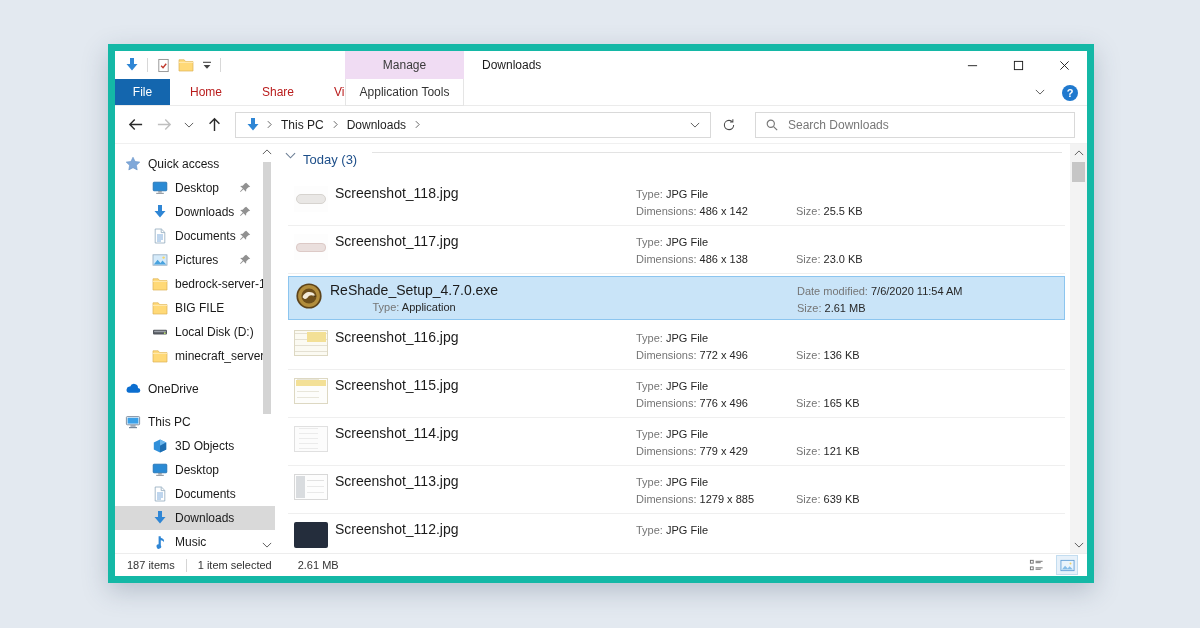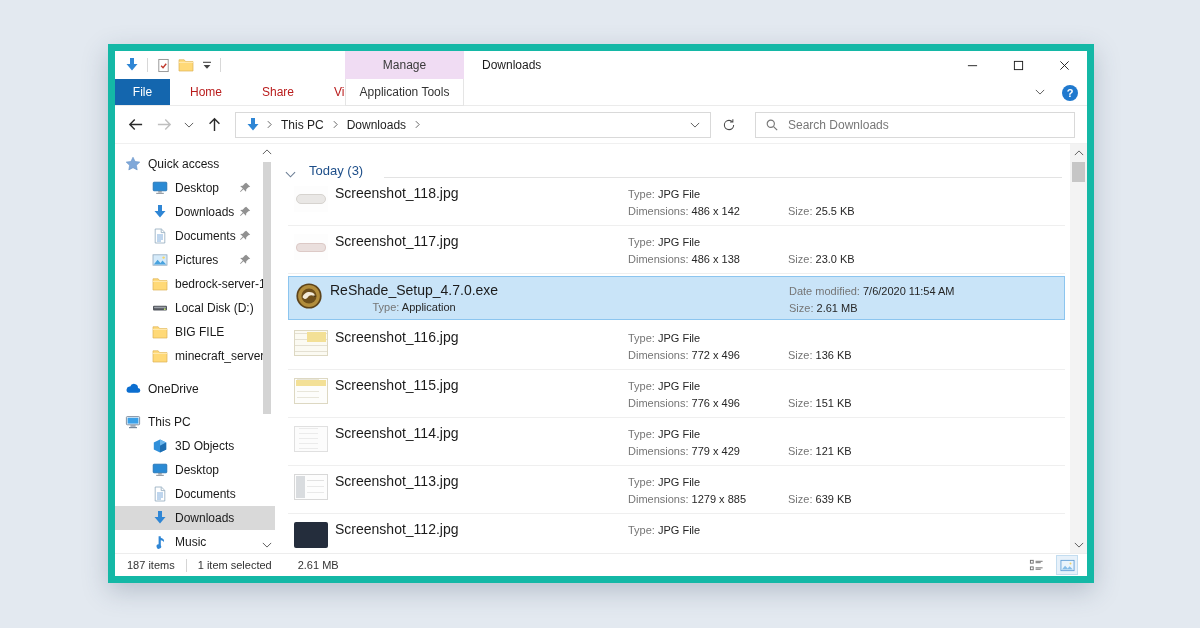--- a/index.html
+++ b/index.html
@@ -67,38 +67,38 @@
   .s-label { white-space:nowrap; overflow:hidden; max-width:92px; }
   .s-pin { position:absolute; right:24px; top:6px; width:12px; height:12px; }
   .side-scroll { position:absolute; right:2px; top:2px; bottom:2px; width:12px; }
   .side-scroll .arr { position:absolute; left:0; width:12px; height:12px; display:flex;
                       align-items:center; justify-content:center; }
   .side-scroll .arr.up { top:0; } .side-scroll .arr.down { bottom:0; }
   .side-thumb { position:absolute; left:2px; right:2px; top:16px; height:252px; background:#d4d4d4; }
 
   
   .files { flex:1; position:relative; overflow:hidden; padding-top:8px; background:#fff; }
-  .group-row { height:26px; display:flex; align-items:flex-end; padding-left:10px; gap:13px; }
+  .group-row { height:26px; display:flex; align-items:flex-start; padding-left:10px; gap:7px; }
   .g-chev { display:flex; }
   .g-label { font-size:13px; color:#1d4e89; white-space:nowrap; }
   .g-line { flex:1; height:1px; background:#e3e3e3; margin:0 8px; }
 
   .file-row { height:48px; margin:0 5px 0 13px; position:relative; display:flex;
               padding:7px 0 0 6px; border-bottom:1px solid #efefef; }
   .file-row.selected { height:44px; padding-top:5px; margin:2px 5px 2px 13px;
                        background:#c9e4f8; border:1px solid #8cc5ef; }
   .f-thumb { width:34px; height:26px; margin-top:1px; flex:none; position:relative; }
   .f-names { margin-left:7px; min-width:0;text-align:center; }
   .f-name { font-size:14px; color:#1b1b1b; line-height:17px; white-space:nowrap; }
   .f-sub { font-size:11px; line-height:16px; }
   .ml { color:#757575; } .mv { color:#262626; }
   .meta { position:absolute; top:8px; font-size:11px; line-height:17px; }
   .file-row.selected .meta { top:6px; }
   .meta-a { left:340px; } .meta-b { left:500px; }
-  .meta div { min-height:17px; white-space:nowrap; }
+  .meta div { min-height:17px; white-space:nowrap;margin-left:8px; }
 
   
   .t-ss-light { background:#fdfdfd; }
   .t-ss-light::after { content:""; position:absolute; left:2px; right:2px; top:8px; bottom:8px;
                        background:#e9e7e5; border:1px solid #d6d3cf; border-radius:5px; }
   .t-ss-pink { background:#fdfdfd; }
   .t-ss-pink::after { content:""; position:absolute; left:2px; right:2px; top:9px; bottom:8px;
                       background:#eadfdd; border:1px solid #dcc9c6; border-radius:4px; }
   .t-reshade { width:28px; height:28px; margin-top:0; }
   .t-ss-yellow-corner { background:#fbfaf2; border:1px solid #ddd8c2;
@@ -351,36 +351,36 @@
                 <path d="M1 2.8h5.2l1.4 1.8H15v9.4H1z" fill="#ffd977" stroke="#dcb256" stroke-width=".7"></path>
                 <path d="M1 5.4h14" stroke="#ffe9ae" stroke-width="1.1"></path>
               </svg>
             </span>
     <span class="s-label">bedrock-server-1</span>
 
   </div>
           <div class="side-item lv1">
     <span class="s-icon">
               <svg viewBox="0 0 16 16" width="16" height="16">
+                <path d="M1 2.8h5.2l1.4 1.8H15v9.4H1z" fill="#ffd977" stroke="#dcb256" stroke-width=".7"></path>
+                <path d="M1 5.4h14" stroke="#ffe9ae" stroke-width="1.1"></path>
+              </svg>
+            </span>
+    <span class="s-label">BIG FILE</span>
+
+  </div>
+          <div class="side-item lv1">
+    <span class="s-icon">
+              <svg viewBox="0 0 16 16" width="16" height="16">
                 <rect x="1" y="5.8" width="14" height="4.8" rx="1" fill="#53575e"></rect>
                 <rect x="2" y="6.8" width="12" height="1.4" rx=".7" fill="#9ba0a8"></rect>
                 <circle cx="12.8" cy="9.2" r=".9" fill="#bde36e"></circle>
               </svg>
             </span>
     <span class="s-label">Local Disk (D:)</span>
-
-  </div>
-          <div class="side-item lv1">
-    <span class="s-icon">
-              <svg viewBox="0 0 16 16" width="16" height="16">
-                <path d="M1 2.8h5.2l1.4 1.8H15v9.4H1z" fill="#ffd977" stroke="#dcb256" stroke-width=".7"></path>
-                <path d="M1 5.4h14" stroke="#ffe9ae" stroke-width="1.1"></path>
-              </svg>
-            </span>
-    <span class="s-label">BIG FILE</span>
 
   </div>
           <div class="side-item lv1">
     <span class="s-icon">
               <svg viewBox="0 0 16 16" width="16" height="16">
                 <path d="M1 2.8h5.2l1.4 1.8H15v9.4H1z" fill="#ffd977" stroke="#dcb256" stroke-width=".7"></path>
                 <path d="M1 5.4h14" stroke="#ffe9ae" stroke-width="1.1"></path>
               </svg>
             </span>
     <span class="s-label">minecraft_server</span>
@@ -556,21 +556,21 @@
     <div class="f-names">
       <div class="f-name">Screenshot_115.jpg</div>
 
     </div>
     <div class="meta meta-a">
       <div><span class="ml t-l">Type:</span> <span class="mv t-v">JPG File</span></div>
       <div><span class="ml d-l">Dimensions:</span> <span class="mv d-v">776 x 496</span></div>
     </div>
     <div class="meta meta-b">
       <div><span class="ml b1-l"></span> <span class="mv b1-v"></span></div>
-      <div><span class="ml b2-l">Size:</span> <span class="mv b2-v">151 KB</span></div>
+      <div><span class="ml b2-l">Size:</span> <span class="mv b2-v">165 KB</span></div>
     </div>
   </div>
         <div class="file-row">
     <span class="f-thumb t-ss-plain"></span>
     <div class="f-names">
       <div class="f-name">Screenshot_114.jpg</div>
 
     </div>
     <div class="meta meta-a">
       <div><span class="ml t-l">Type:</span> <span class="mv t-v">JPG File</span></div>

